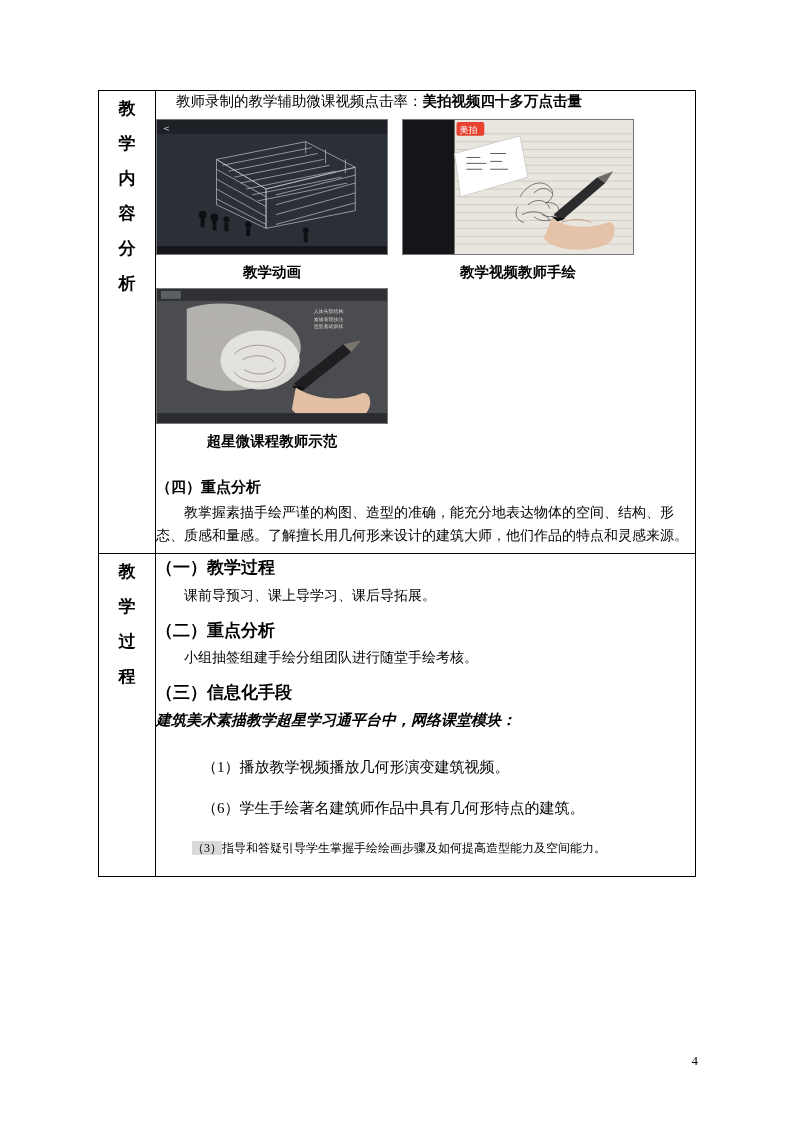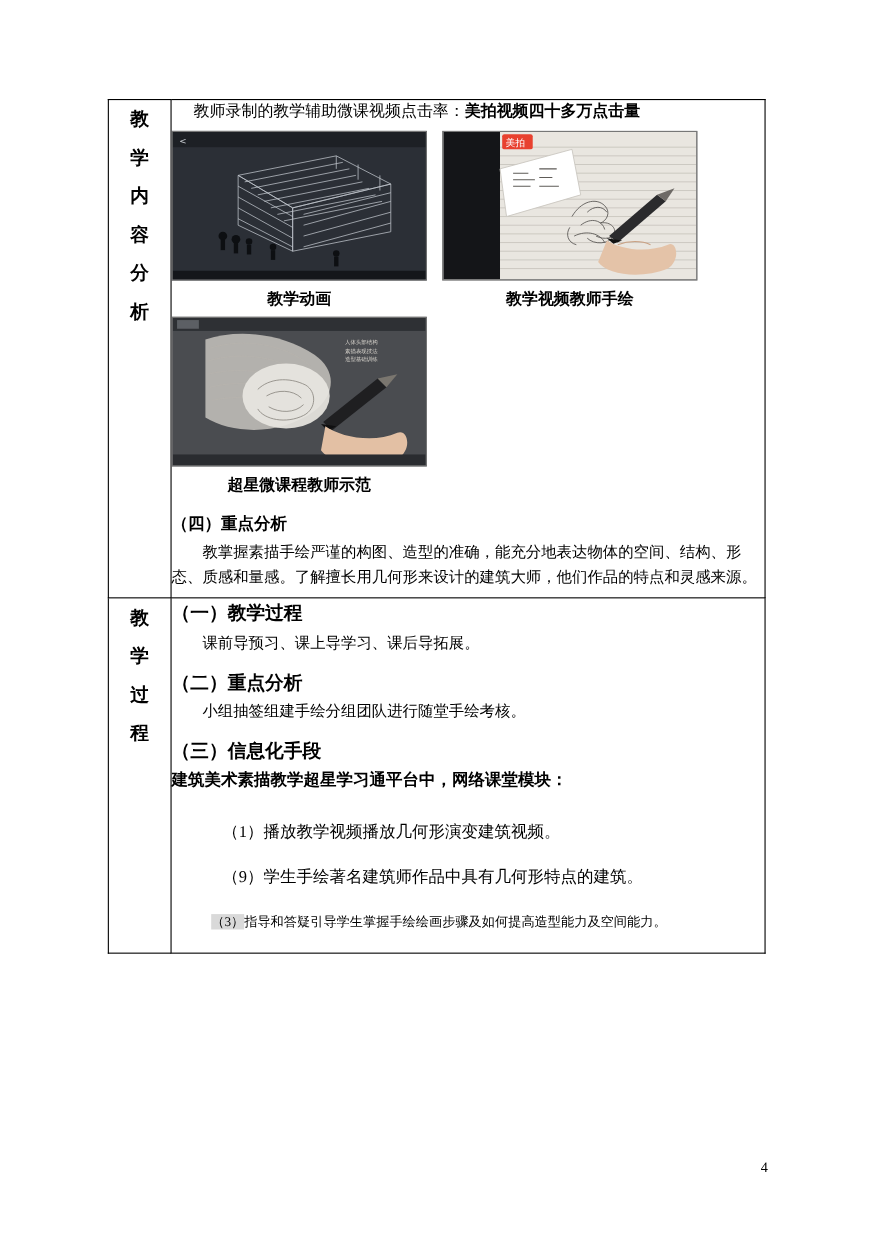--- a/index.html
+++ b/index.html
@@ -103,33 +103,34 @@
   }
   .pic1 { width: 232px; height: 136px; background:#23262b; }
   .pic2 { width: 232px; height: 136px; background:#a3a3a3; }
   .pic3 { width: 232px; height: 136px; background:#3d3f44; }
 
   .pic svg { display:block; width:100%; height:100%; }
 
   .section-title {
     font-weight: bold;
     font-size: 15px;
-    margin-top: 12px;
+    margin-top: 22px;
     margin-bottom: 2px;
   }
   .para {
     font-size: 14px;
     line-height: 1.65;
     text-indent: 2em;
     margin: 0;
   }
   .para-noindent {
     font-size: 15px;
     line-height: 1.65;
     margin: 0;
+    font-style: italic;
   }
   .sub-title {
     font-weight: bold;
     font-size: 17px;
     margin: 0 0 2px 0;
   }
   .spacer-sm { height: 10px; }
   .spacer-xs { height: 6px; }
 
   .list-line {
@@ -303,21 +304,21 @@
 
           <div class="sub-title">（二）重点分析</div>
           <p class="para">小组抽签组建手绘分组团队进行随堂手绘考核。</p>
           <div class="spacer-sm"></div>
 
           <div class="sub-title">（三）信息化手段</div>
           <p class="para-noindent" style="font-weight:bold;">建筑美术素描教学超星学习通平台中，网络课堂模块：</p>
           <div class="spacer-xs"></div>
 
           <p class="list-line">（1）播放教学视频播放几何形演变建筑视频。</p>
-          <p class="list-line">（9）学生手绘著名建筑师作品中具有几何形特点的建筑。</p>
+          <p class="list-line">（6）学生手绘著名建筑师作品中具有几何形特点的建筑。</p>
           <p class="list-wrap"><span class="hl-box">（3）</span><span>指导和答疑引导学生掌握手绘绘画步骤及如何提高造型能力及空间能力。</span></p>
           <div class="spacer-xs"></div>
         </td>
       </tr>
     </tbody>
   </table>
 
   <div class="page-number">4</div>
 </div>
 

